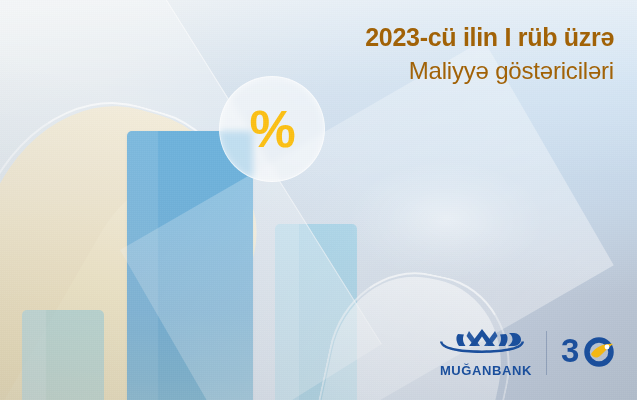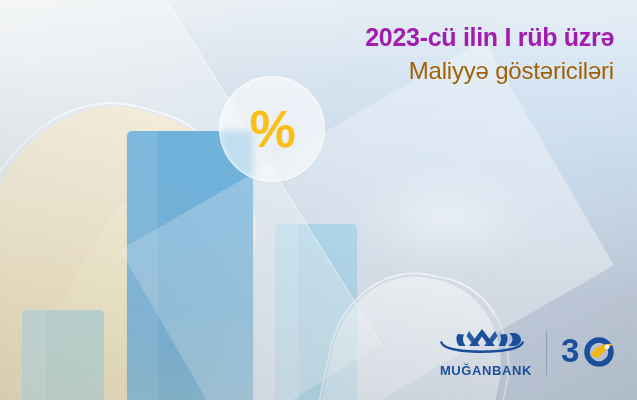--- a/index.html
+++ b/index.html
@@ -263,21 +263,21 @@
   .headline {
     position: absolute;
     right: 23px;
     top: 22px;
     text-align: right;
     z-index: 6;
   }
   .headline .line1 {
     font-size: 25px;
     font-weight: 700;
-    color: #a21caf;
+    color: #a16207;
     letter-spacing: -0.3px;
     line-height: 1.25;
     white-space: nowrap;
   }
   .headline .line2 {
     font-size: 24px;
     font-weight: 400;
     color: #a16207;
     letter-spacing: -0.2px;
     line-height: 1.3;

